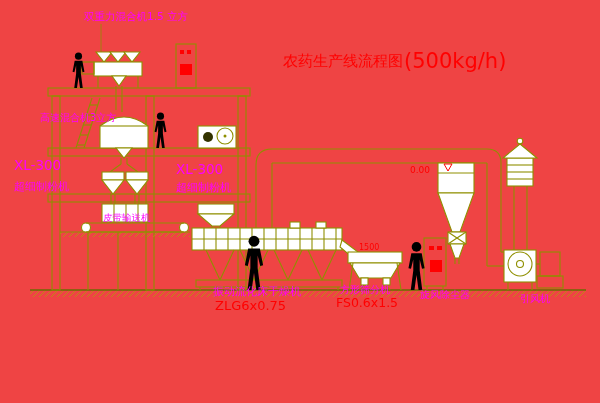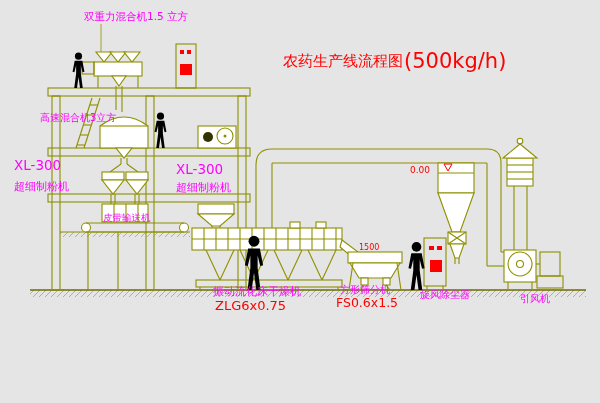--- a/index.html
+++ b/index.html
@@ -1,17 +1,17 @@
 <!DOCTYPE html>
 <html><head>
 <meta charset="utf-8">
 <style>
   html,body{margin:0;padding:0;background:#ffffff;}
   .stage{
-    position:relative;width:600px;height:403px;background:#e5e5e5;overflow:hidden;
+    position:relative;width:600px;height:403px;background:#ef4444;overflow:hidden;
     font-family:"DejaVu Sans",sans-serif;
   }
   svg{position:absolute;left:0;top:0;}
   svg text{font-family:"DejaVu Sans",sans-serif;}
   .lbl{fill:#ff00ff;}
   .red{fill:#ff0000;}
   .ln{stroke:#8f8f00;fill:none;stroke-width:1.1;}
   .lnw{stroke:#8f8f00;fill:#ffffff;stroke-width:1.1;}
 </style>
 </head>

